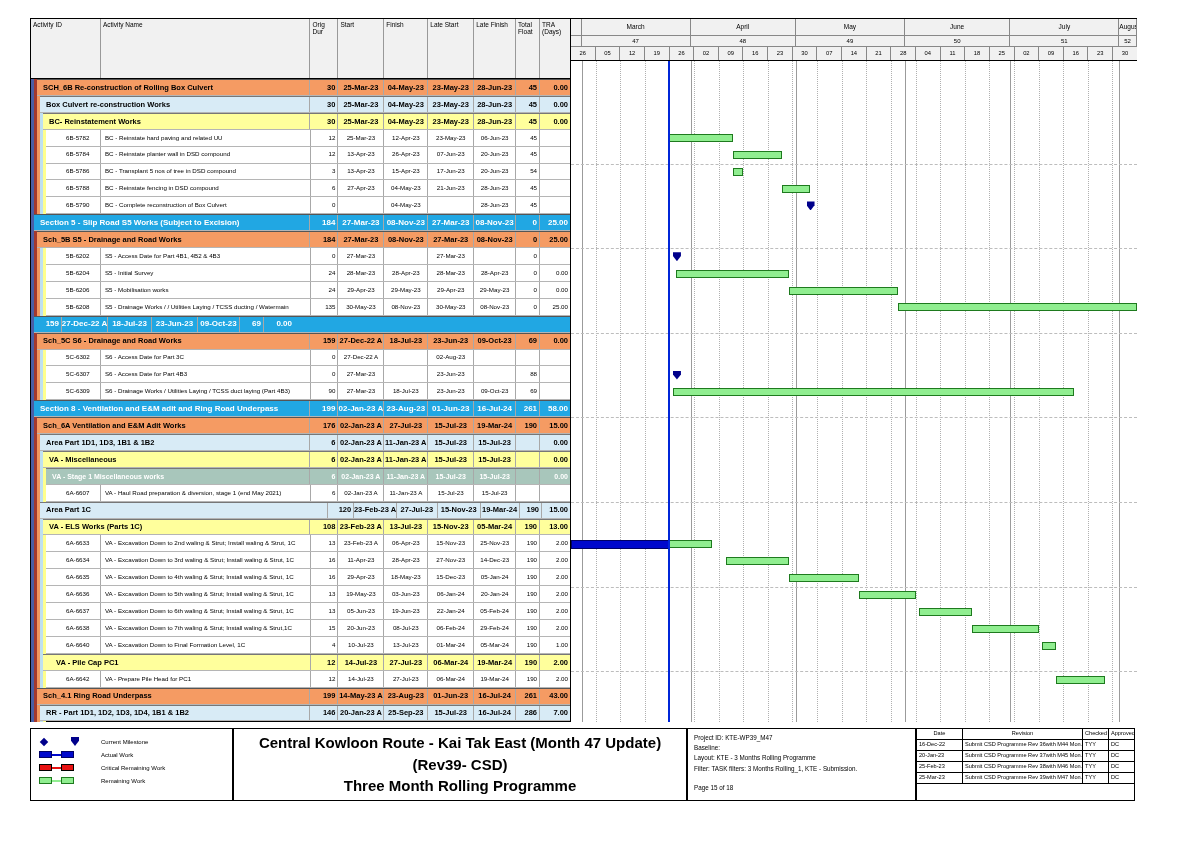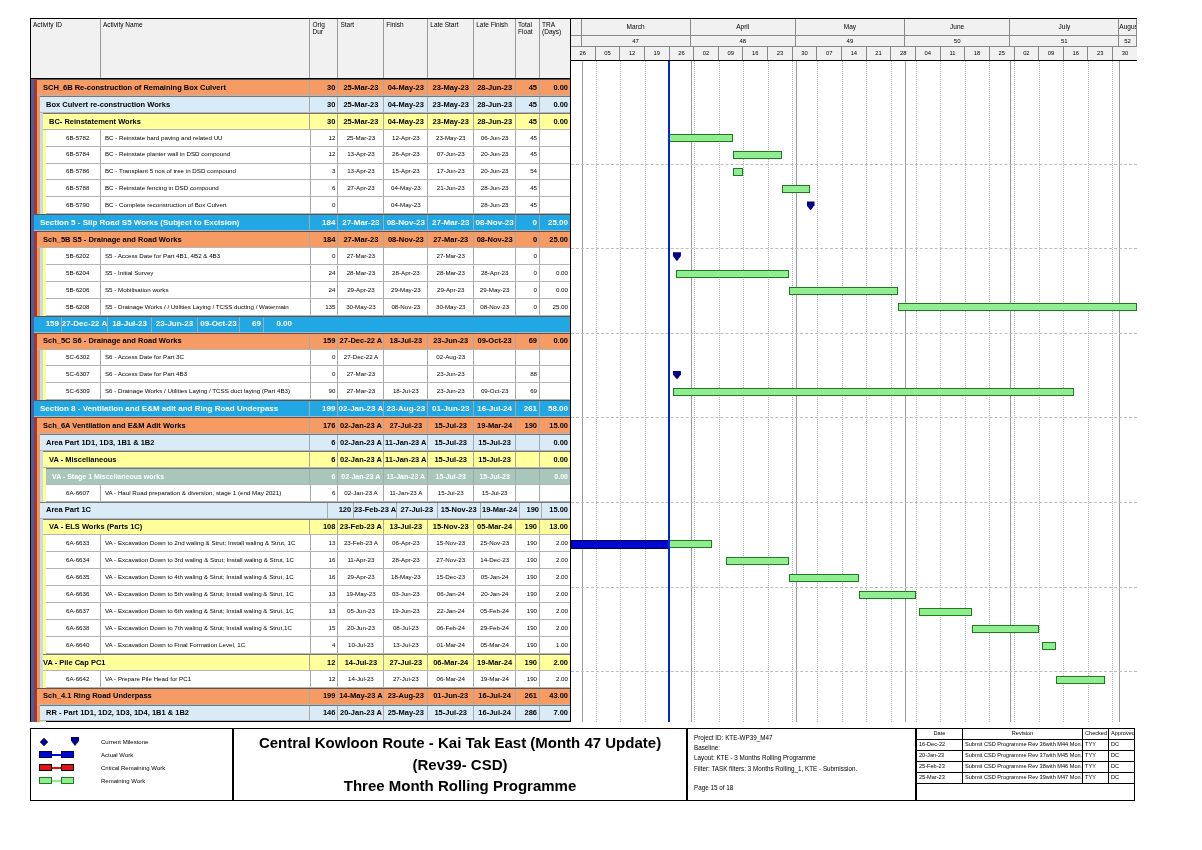--- a/index.html
+++ b/index.html
@@ -90,21 +90,21 @@
           <div class="t-h-cell" style="width: 24px;">Total Float</div>
           <div class="t-h-cell" style="width: 30px; border-right: none;">TRA (Days)</div>
         </div>
       <div class="t-rows" id="tRows">
           <div class="stripe" style="left: 0px; background: rgb(74, 95, 165);"></div>
           <div class="stripe" style="left: 3px; background: rgb(163, 57, 46);"></div>
           <div class="stripe" style="left: 6px; background: rgb(242, 151, 94);"></div>
           <div class="stripe" style="left: 9px; background: rgb(191, 224, 240);"></div>
           <div class="stripe" style="left: 12px; background: rgb(255, 255, 140);"></div>
           <div class="trow k-sch" style="margin-left: 6px;">
-            <div class="c name" style="width: 274px; padding-left: 6px;">SCH_6B Re-construction of Remaining Box Culvert</div>
+            <div class="c name" style="width: 274px; padding-left: 6px;">SCH_6B Re-construction of Rolling Box Culvert</div>
             <div class="c num" style="width: 28px;">30</div>
             <div class="c date" style="width: 46px;">25-Mar-23</div>
             <div class="c date" style="width: 44px;">04-May-23</div>
             <div class="c date" style="width: 46px;">23-May-23</div>
             <div class="c date" style="width: 42px;">28-Jun-23</div>
             <div class="c num" style="width: 24px;">45</div>
             <div class="c num" style="width: 30px; border-right: none;">0.00</div>
           </div>
           <div class="trow k-area" style="margin-left: 9px;">
             <div class="c name" style="width: 271px; padding-left: 6px;">Box Culvert re-construction Works</div>
@@ -449,21 +449,21 @@
             <div class="c name" style="width: 210px;">VA - Excavation Down to Final Formation Level, 1C</div>
             <div class="c num" style="width: 28px;">4</div>
             <div class="c date" style="width: 46px;">10-Jul-23</div>
             <div class="c date" style="width: 44px;">13-Jul-23</div>
             <div class="c date" style="width: 46px;">01-Mar-24</div>
             <div class="c date" style="width: 42px;">05-Mar-24</div>
             <div class="c num" style="width: 24px;">190</div>
             <div class="c num" style="width: 30px; border-right: none;">1.00</div>
           </div>
           <div class="trow k-sub" style="margin-left: 12px;">
-            <div class="c name" style="width: 268px; padding-left: 0;">VA - Pile Cap PC1</div>
+            <div class="c name" style="width: 268px; padding-left: 13px;">VA - Pile Cap PC1</div>
             <div class="c num" style="width: 28px;">12</div>
             <div class="c date" style="width: 46px;">14-Jul-23</div>
             <div class="c date" style="width: 44px;">27-Jul-23</div>
             <div class="c date" style="width: 46px;">06-Mar-24</div>
             <div class="c date" style="width: 42px;">19-Mar-24</div>
             <div class="c num" style="width: 24px;">190</div>
             <div class="c num" style="width: 30px; border-right: none;">2.00</div>
           </div>
           <div class="trow k-act" style="margin-left: 15px;">
             <div class="c id" style="width: 55px;">6A-6642</div>
@@ -483,21 +483,21 @@
             <div class="c date" style="width: 44px;">23-Aug-23</div>
             <div class="c date" style="width: 46px;">01-Jun-23</div>
             <div class="c date" style="width: 42px;">16-Jul-24</div>
             <div class="c num" style="width: 24px;">261</div>
             <div class="c num" style="width: 30px; border-right: none;">43.00</div>
           </div>
           <div class="trow k-area" style="margin-left: 9px;">
             <div class="c name" style="width: 271px; padding-left: 6px;">RR - Part 1D1, 1D2, 1D3, 1D4, 1B1 &amp; 1B2</div>
             <div class="c num" style="width: 28px;">146</div>
             <div class="c date" style="width: 46px;">20-Jan-23 A</div>
-            <div class="c date" style="width: 44px;">25-May-23</div>
+            <div class="c date" style="width: 44px;">25-Sep-23</div>
             <div class="c date" style="width: 46px;">15-Jul-23</div>
             <div class="c date" style="width: 42px;">16-Jul-24</div>
             <div class="c num" style="width: 24px;">286</div>
             <div class="c num" style="width: 30px; border-right: none;">7.00</div>
           </div>
         </div>
     </div>
     <div class="gantt-pane">
       <div class="g-header">
         <div class="g-months" id="gMonths">

